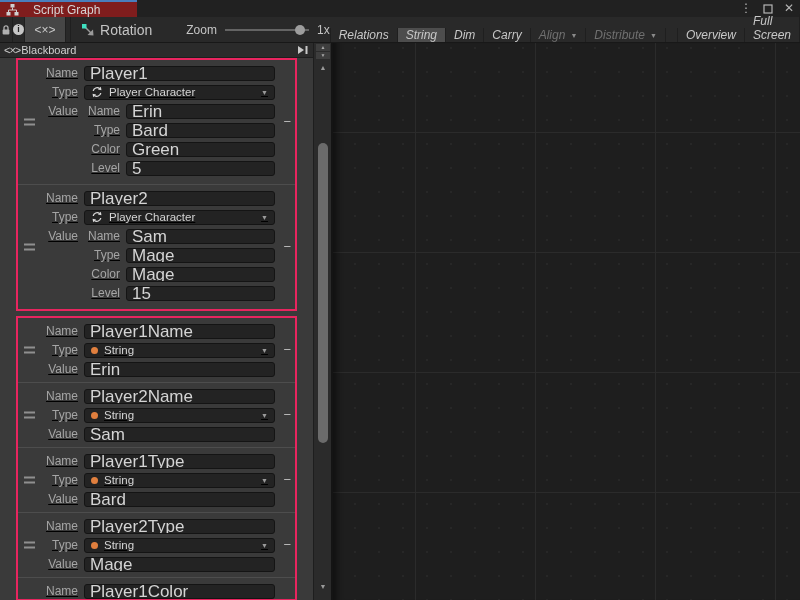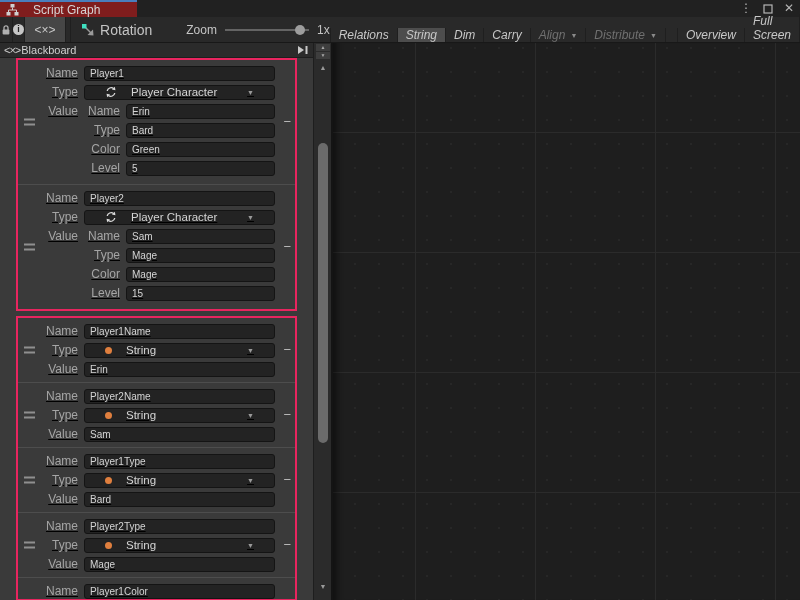--- a/index.html
+++ b/index.html
@@ -53,23 +53,23 @@
   .vgroup { position:relative; padding:2px 20px; }
   .vgroup + .vgroup { border-top:1px solid #4d4d4d; }
   .vrow { display:flex; align-items:center; height:16px; margin:3px 0; }
   .valrow { height:auto; align-items:flex-start; }
   .vlbl { width:40px; min-width:40px; text-align:right; margin-right:6px; font-size:12px; color:#a5a5a5; line-height:16px; }
   .nested { flex:1; }
   .nrow { display:flex; align-items:center; height:16px; margin:3px 0; }
   .nrow:first-child { margin-top:0; }
   .nlbl { width:36px; min-width:36px; text-align:right; margin-right:6px; font-size:12px; color:#a5a5a5; }
   .vfield { flex:1; height:15px; line-height:13px; background:#232323; border:1px solid #141414;
-            border-radius:3px; padding:0 5px; font-size:10px; color:#d4d4d4; white-space:nowrap; overflow:hidden; }
+            border-radius:3px; padding:0 5px; font-size:17px; color:#d4d4d4; white-space:nowrap; overflow:hidden; }
   .vdrop { flex:1; display:flex; align-items:center; height:15px; background:#232323; border:1px solid #141414;
-           border-radius:3px; padding:0 20px; gap:14px; font-size:11.5px; color:#d4d4d4; }
+           border-radius:3px; padding:0 6px; gap:6px; font-size:11.5px; color:#d4d4d4; }
   .vdrop .dcaret { margin-left:auto; font-size:7px; color:#9a9a9a; }
   .string-dot { width:7px; height:7px; border-radius:50%; background:#e07f3e; flex:none; }
   .handle { position:absolute; left:6px; top:50%; transform:translateY(-50%); display:flex; flex-direction:column; gap:3px; }
   .handle i { display:block; width:11px; height:2px; background:#8f8f8f; }
   .minus { position:absolute; right:4px; top:50%; transform:translateY(-50%); font-size:13px; color:#c0c0c0; line-height:10px; }
 
   
   .scrollcol { position:absolute; left:313px; top:43px; width:18px; height:557px; background:#2b2b2b;
                border-left:1px solid #1e1e1e; }
   .mini-btn { position:absolute; left:2px; width:14px; height:7px; background:#3e3e3e; color:#a8a8a8;

